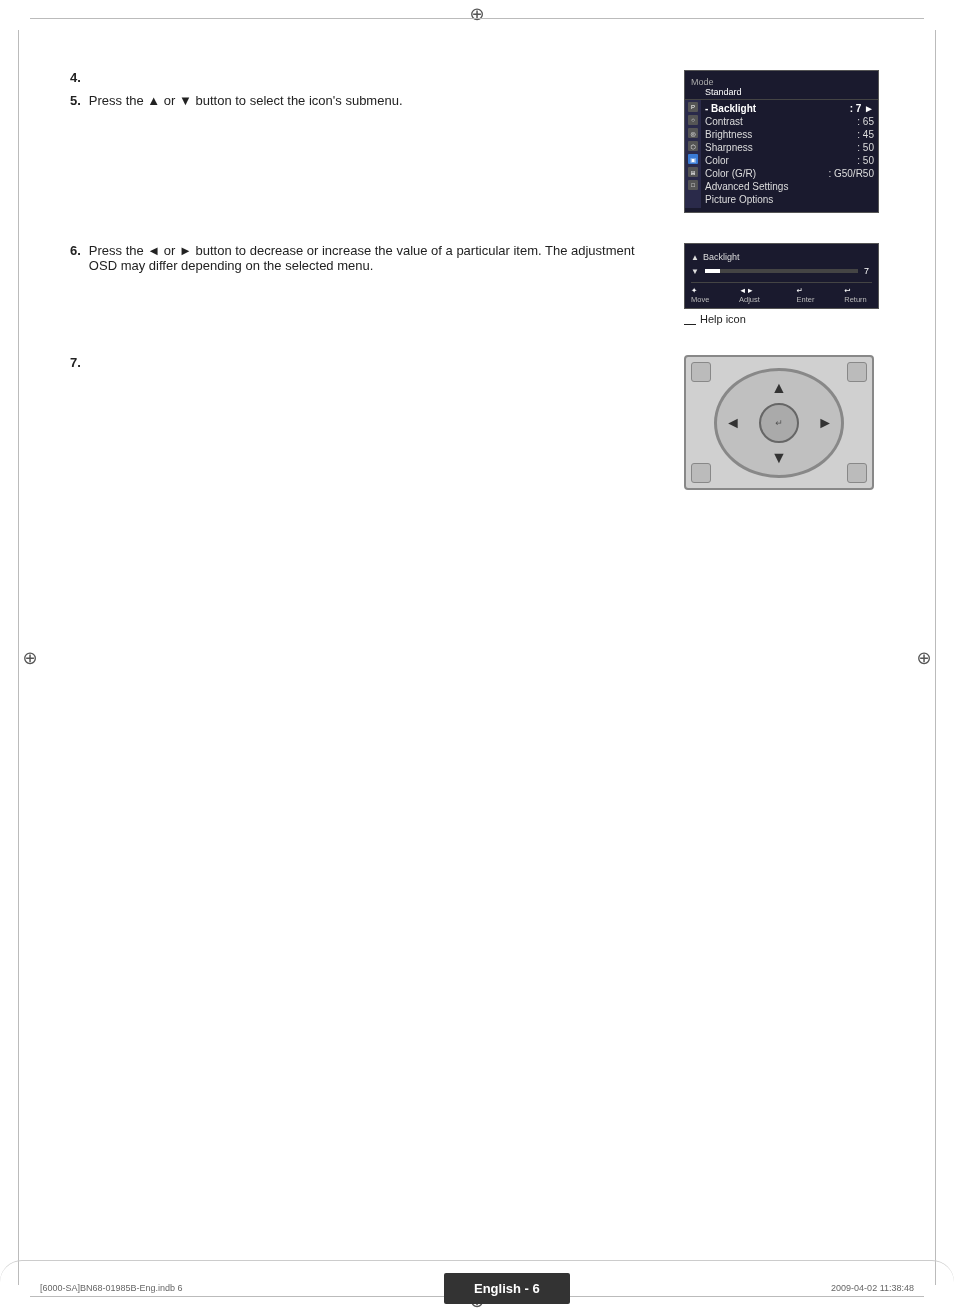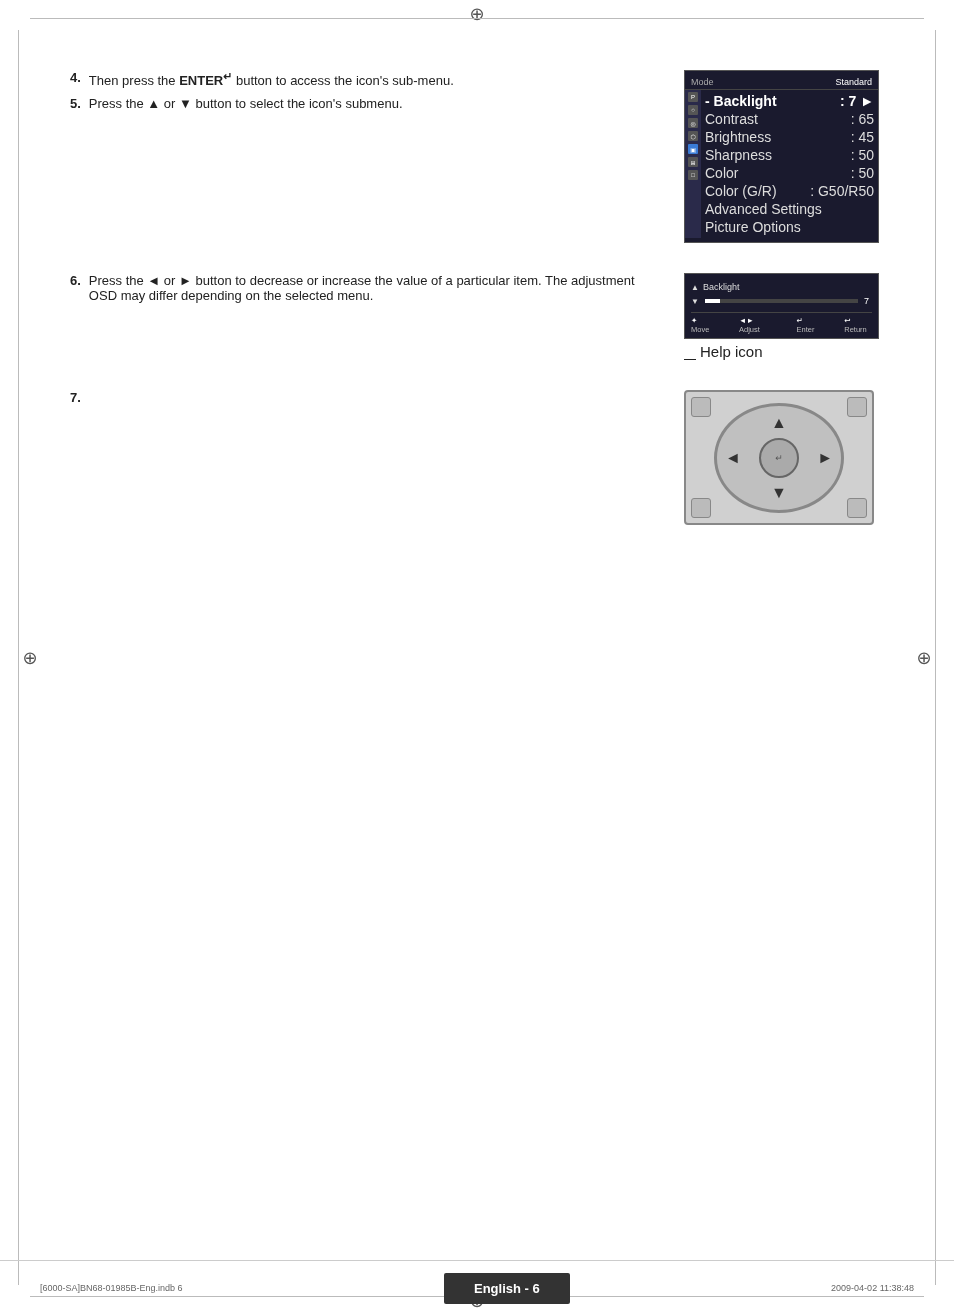--- a/index.html
+++ b/index.html
@@ -77,20 +77,21 @@
       font-size: 9px;
       color: #ddd;
       padding: 4px 0;
     }
     .osd-menu-header {
       display: flex;
       justify-content: space-between;
       padding: 2px 6px;
       border-bottom: 1px solid #444;
       font-size: 9px;
+      flex-direction: column;
     }
     .osd-menu-header span:first-child { color: #aaa; }
     .osd-menu-header span:last-child { color: #fff; padding-left: 14px; }
     .osd-menu-body {
       display: flex;
     }
     .osd-icons-col {
       width: 16px;
       background: #2a2a4a;
       padding: 2px 2px;
@@ -114,21 +115,21 @@
       background: #3a7bd5;
     }
     .osd-items-col {
       flex: 1;
       padding: 2px 4px;
     }
     .osd-item {
       display: flex;
       justify-content: space-between;
       padding: 1px 0;
-      font-size: 14px;
+      font-size: 10px;
     }
     .osd-item.selected {
       color: #fff;
       font-weight: bold;
     }
 
     
     .backlight-osd {
       background: #1a1a2e;
       border: 1px solid #555;
@@ -175,21 +176,21 @@
       border-top: 1px solid #444;
       padding-top: 3px;
     }
     .help-icon {
       color: #fff;
     }
     .help-caption {
       display: flex;
       align-items: flex-end;
       margin-top: 4px;
-      font-size: 15px;
+      font-size: 11px;
       color: #222;
     }
     .help-line {
       width: 12px;
       height: 1px;
       background: #222;
       margin-right: 4px;
     }
 
     
@@ -275,20 +276,21 @@
       position: absolute;
       bottom: 0;
       left: 0;
       right: 0;
       height: 55px;
       display: flex;
       align-items: center;
       justify-content: space-between;
       padding: 0 40px;
       border-top: 1px solid #ccc;
+      border-radius: 22px;
     }
     .footer-left {
       font-size: 9px;
       color: #666;
     }
     .footer-center {
       background: #333;
       color: #fff;
       padding: 8px 30px;
       font-size: 13px;
@@ -324,23 +326,20 @@
 <div class="border-bottom"></div>
 <div class="border-left"></div>
 <div class="border-right"></div>
 
 <div class="content">
 
   <div class="step step-4-5">
     <div class="step-text">
       <div class="step-line">
         <span class="step-number">4.</span>
-        <span>
-          Then press the <strong>ENTER<sup>↵</sup></strong> button to access the icon's sub-menu.
-        </span>
       </div>
       <div class="step-line" style="margin-top: 8px;">
         <span class="step-number">5.</span>
         <span>Press the ▲ or ▼ button to select the icon's submenu.</span>
       </div>
     </div>
 
     <div class="step-image">
       <div class="osd-menu">
         <div class="osd-menu-header">

